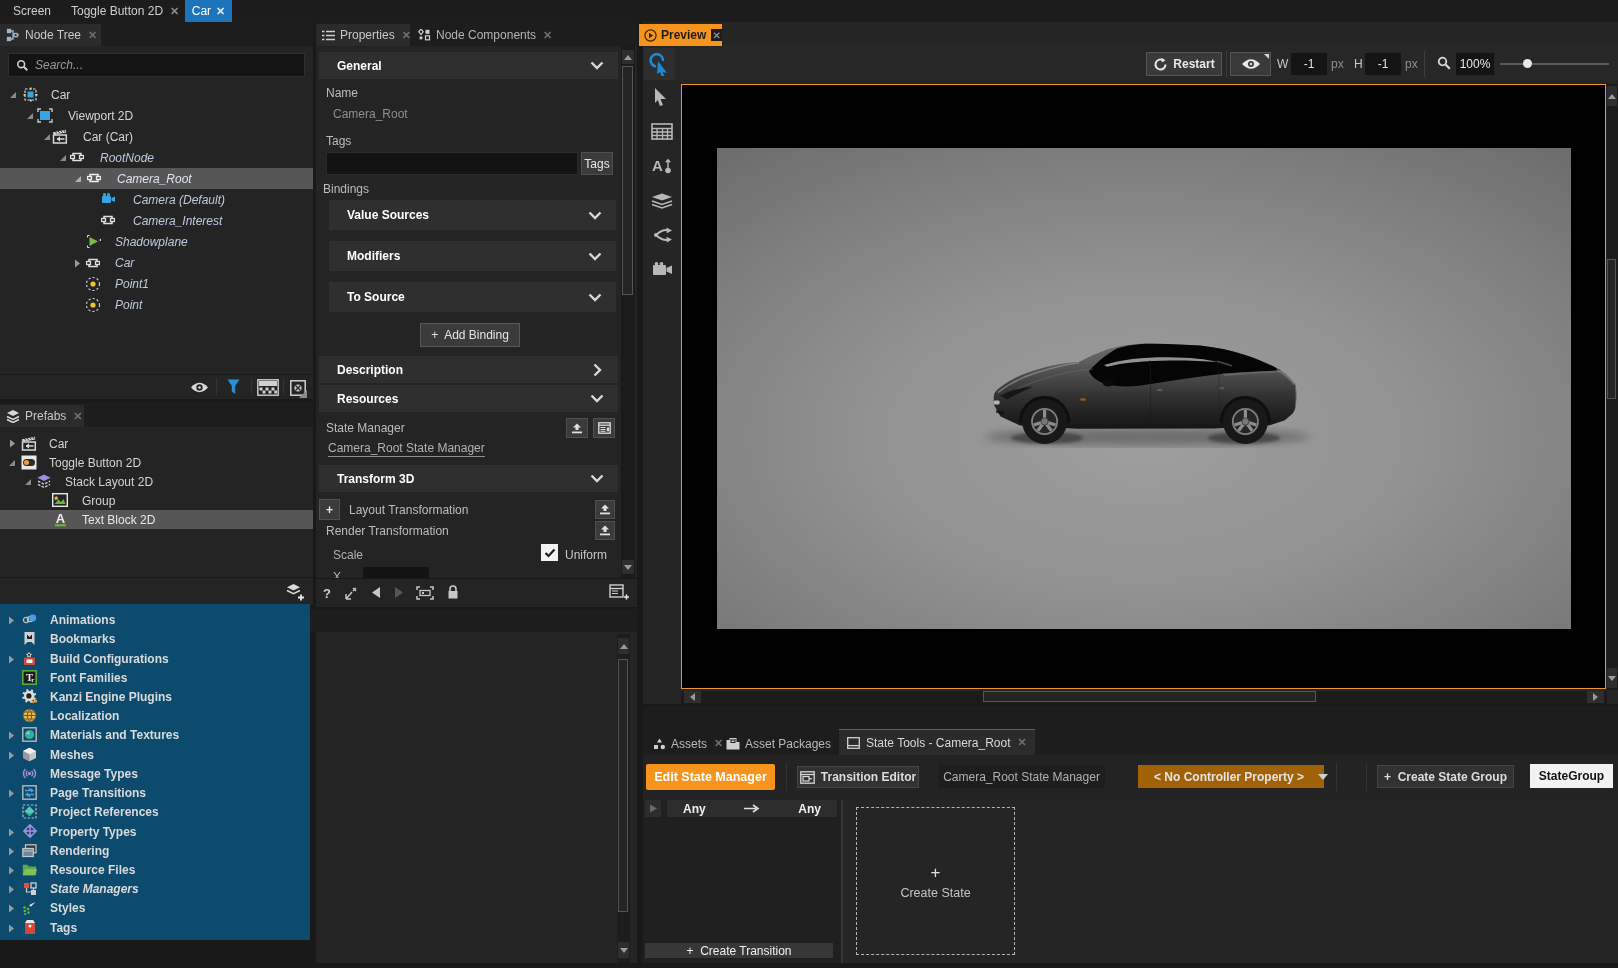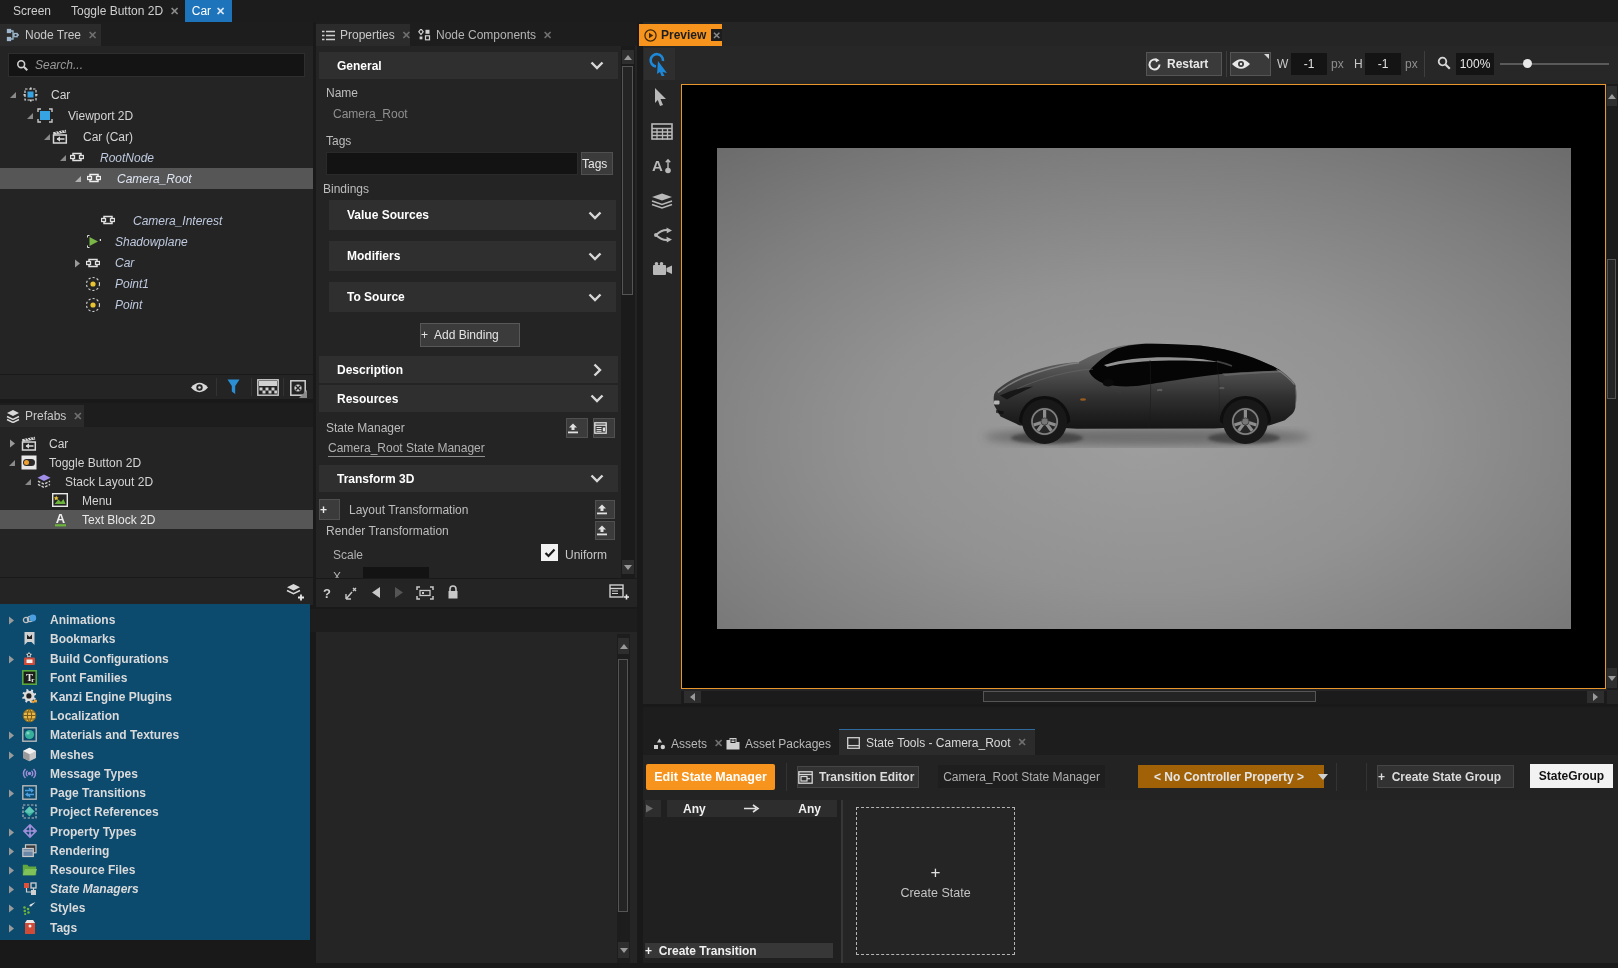--- a/index.html
+++ b/index.html
@@ -7,21 +7,21 @@
   body { font-family:"Liberation Sans", sans-serif; font-size:12px; color:#cfcfcf; }
   .abs { position:absolute; }
   #app { position:relative; width:1618px; height:968px; background:#191919; }
   .panel { position:absolute; background:#242424; }
   .tabstrip { position:absolute; background:#1d1d1d; }
   .ptab { position:absolute; top:2px; bottom:0; background:#2b2b2b; display:flex; align-items:center; padding:0 6px; color:#c8c8c8; white-space:nowrap; }
   .ptab.inactive { background:transparent; color:#b4b4b4; }
   .tx { color:#6f6f6f; font-size:11px; font-weight:bold; margin-left:7px; }
   .hdr { position:absolute; left:3px; right:19px; height:27px; background:#2f2f2f; color:#fff; font-weight:bold; display:flex; align-items:center; padding-left:18px; font-size:12px; }
   .chev { position:absolute; right:14px; top:9px; }
-  .btn { background:#3a3a3a; border:1px solid #4a4a4a; color:#e8e8e8; display:flex; align-items:center; justify-content:flex-start; }
+  .btn { background:#3a3a3a; border:1px solid #4a4a4a; color:#e8e8e8; display:flex; align-items:center; justify-content:center; }
   .lbl { position:absolute; color:#bdbdbd; }
   .row { position:absolute; left:0; right:0; height:21px; display:flex; align-items:center; }
   .sel { background:#565656; }
   .itl { font-style:italic; color:#bfcadf; }
   .scroll-track { position:absolute; background:#1b1b1b; }
   .sb-btn { position:absolute; background:#2e2e2e; display:flex; align-items:center; justify-content:center; }
   .sb-thumb { position:absolute; background:#242424; border:1px solid #555; }
   svg { display:block; flex-shrink:0; }
 </style>
 </head>
@@ -108,20 +108,29 @@
         <svg class="abs" style="left:74px;top:7px;" width="8" height="8" viewBox="0 0 8 8">
             <path d="M7 1 L7 7 L1 7 Z" fill="#b0b0b0"></path>
           </svg>
         <svg class="abs" style="left:87px;top:4px;" width="14" height="12" viewBox="0 0 14 12">
             <rect x="3" y="2.5" width="8" height="7" fill="none" stroke="#f0f0f0" stroke-width="1.5"></rect>
             <rect x="0.5" y="4.5" width="4" height="3" fill="#565656" stroke="#f0f0f0" stroke-width="1.3"></rect>
             <rect x="9.5" y="4.5" width="4" height="3" fill="#565656" stroke="#f0f0f0" stroke-width="1.3"></rect>
           </svg>
         <span class="abs itl" style="left:117px;color:#dfe5f2;">Camera_Root</span>
       </div>
+      <div class="row" style="top:105px;">
+        <svg class="abs" style="left:101px;top:4px;" width="15" height="13" viewBox="0 0 15 13">
+            <rect x="1" y="3" width="9" height="7" rx="1" fill="#36a3e3"></rect>
+            <path d="M10.5 5 L14 3.5 V9 L10.5 7.5 Z" fill="#36a3e3"></path>
+            <circle cx="3.5" cy="1.7" r="1.6" fill="#36a3e3"></circle>
+            <circle cx="7.5" cy="1.7" r="1.6" fill="#36a3e3"></circle>
+          </svg>
+        <span class="abs itl" style="left:133px;">Camera (Default)</span>
+      </div>
       <div class="row" style="top:126px;">
         <svg class="abs" style="left:101px;top:4px;" width="14" height="12" viewBox="0 0 14 12">
             <rect x="3" y="2.5" width="8" height="7" fill="none" stroke="#e0e0e0" stroke-width="1.5"></rect>
             <rect x="0.5" y="4.5" width="4" height="3" fill="#242424" stroke="#e0e0e0" stroke-width="1.3"></rect>
             <rect x="9.5" y="4.5" width="4" height="3" fill="#242424" stroke="#e0e0e0" stroke-width="1.3"></rect>
           </svg>
         <span class="abs itl" style="left:133px;">Camera_Interest</span>
       </div>
       <div class="row" style="top:147px;">
         <svg class="abs" style="left:86px;top:3px;" width="16" height="15" viewBox="0 0 16 15">
@@ -237,21 +246,21 @@
             <path d="M2 10.4 L8 13.4 L14 10.4" fill="none" stroke="#cfcfcf" stroke-width="1.4" stroke-dasharray="2.6 1.4"></path>
           </svg>
         <span class="abs" style="left:65px;color:#d4d4d4;">Stack Layout 2D</span>
       </div>
       <div class="row" style="top:57px;height:19px;">
         <svg class="abs" style="left:52px;top:2px;" width="16" height="14" viewBox="0 0 16 14">
             <rect x="0.7" y="0.7" width="14.6" height="12.6" fill="#242424" stroke="#e8e8e8" stroke-width="1.4"></rect>
             <path d="M2.5 11 L6.5 6.5 L9 9 L11.5 6 L13.5 11 Z" fill="#6cb43c"></path>
             <path d="M4.2 2.6 l0.8 1.6 l1.7 0.2 l-1.2 1.2 l0.3 1.7 l-1.6 -0.8 l-1.5 0.8 l0.3 -1.7 l-1.3 -1.2 l1.8 -0.2 Z" fill="#e8c332"></path>
           </svg>
-        <span class="abs" style="left:82px;color:#d4d4d4;">Menu</span>
+        <span class="abs" style="left:82px;color:#d4d4d4;">Group</span>
       </div>
       <div class="row sel" style="top:76px;height:19px;">
         <svg class="abs" style="left:53px;top:1px;" width="15" height="16" viewBox="0 0 15 16">
             <text x="7.5" y="11.5" text-anchor="middle" font-family="Liberation Sans" font-size="13" font-weight="bold" fill="#f0f0f0">A</text>
             <rect x="2" y="13.2" width="11" height="2.2" fill="#6cb43c"></rect>
           </svg>
         <span class="abs" style="left:82px;color:#e8e8e8;">Text Block 2D</span>
       </div>
     </div>
     <div class="abs" style="left:0;bottom:0;width:313px;height:28px;background:#242424;border-top:1px solid #191919;">
@@ -900,21 +909,21 @@
             <path d="M1 0.5 L8 4.5 L1 8.5 Z" fill="#6a6a6a"></path>
           </svg>
       </div>
       <div class="abs" style="left:24px;top:0;width:170px;height:17px;background:#2d2d2d;display:flex;align-items:center;justify-content:space-between;padding:0 16px;color:#f0f0f0;font-weight:bold;">
         <span>Any</span>
         <svg width="16" height="9" viewBox="0 0 16 9">
             <path d="M0 4.5 h12 M9 1 l5 3.5 l-5 3.5" stroke="#e0e0e0" stroke-width="1.6" fill="none"></path>
           </svg>
         <span>Any</span>
       </div>
-      <div class="abs btn" style="left:2px;top:143px;width:188px;height:15px;background:#373737;border:none;font-weight:bold;color:#f0f0f0;">+&nbsp; Create Transition</div>
+      <div class="abs btn" style="left:2px;top:143px;width:188px;height:15px;background:#373737;border:none;font-weight:normal;color:#f0f0f0;">+&nbsp; Create Transition</div>
     </div>
     <div class="abs" style="left:198px;top:93px;width:2px;height:163px;background:#363636;"></div>
     <div class="abs" style="left:213px;top:100px;width:159px;height:148px;border:1px dashed #b5b5b5;color:#c4c4c4;">
       <div class="abs" style="left:0;right:0;top:55px;text-align:center;font-size:17px;color:#e0e0e0;">+</div>
       <div class="abs" style="left:0;right:0;top:78px;text-align:center;font-size:12.5px;">Create State</div>
     </div>
   </div>
 
   <div class="abs" style="left:0;top:963px;width:1618px;height:5px;background:#191919;"></div>
 

